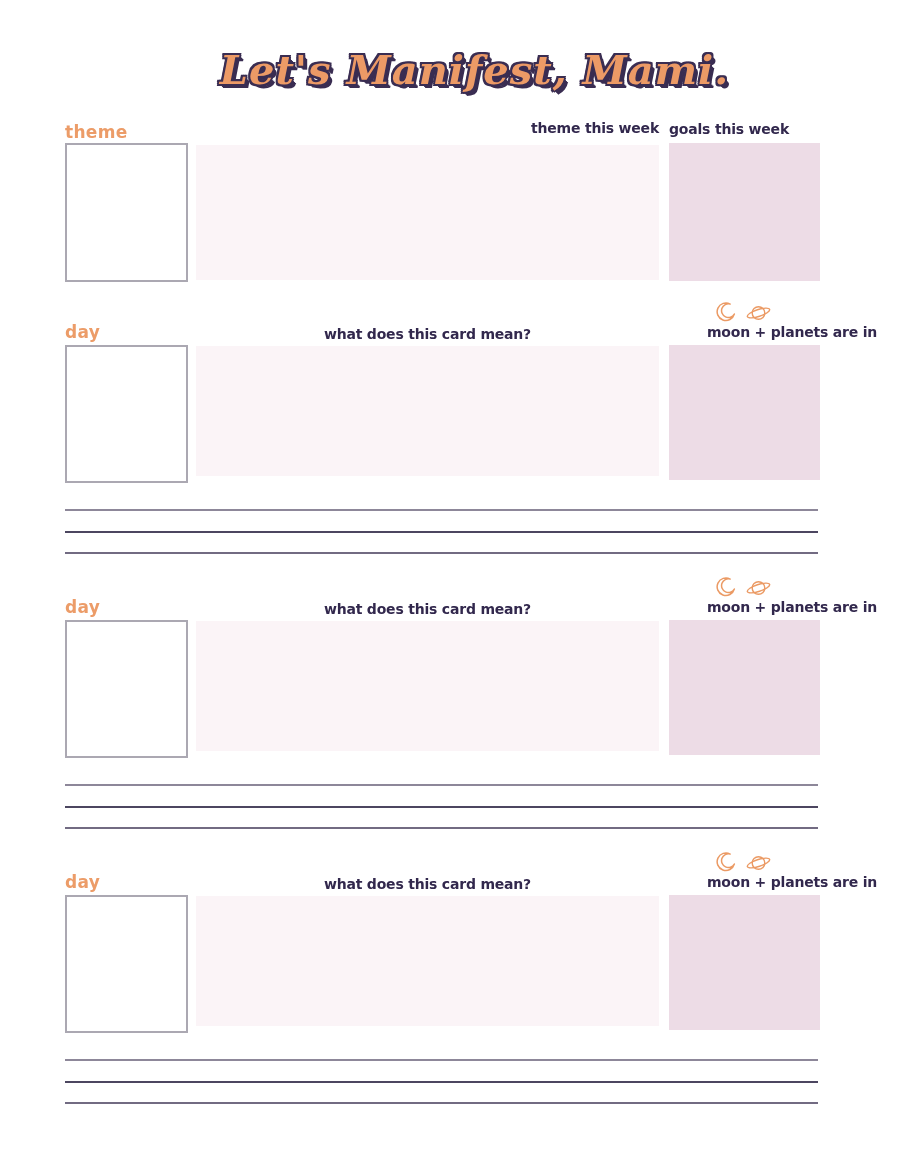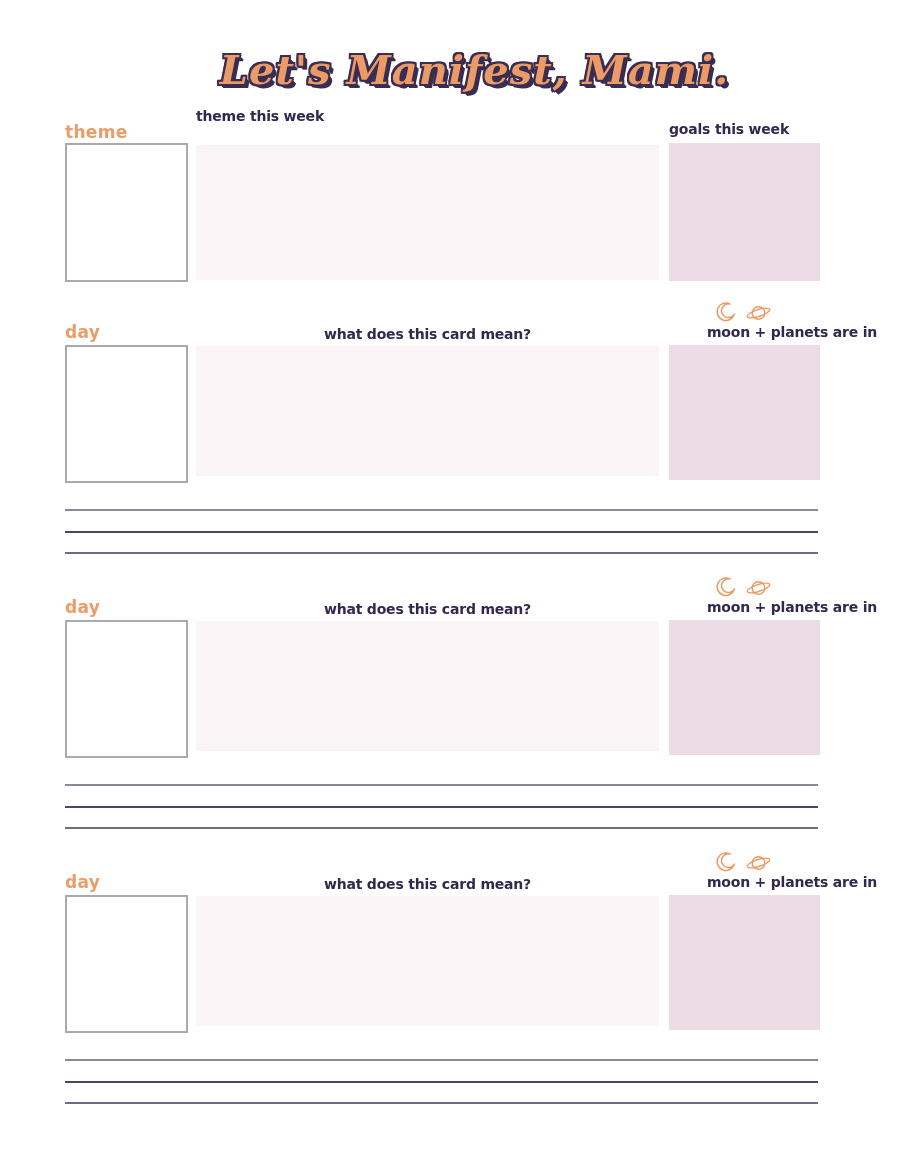--- a/index.html
+++ b/index.html
@@ -37,21 +37,21 @@
     box-sizing:border-box;background:#ffffff;border:2px solid #ABA8B2;
   }
   .light-pink-area{
     position:absolute;left:196px;width:463px;background:#FBF4F7;
   }
   .rose-area{
     position:absolute;left:669px;width:151px;background:#EDDCE6;
   }
   
   .week-label{top:122px;}
-  .theme-header{left:196px;width:463px;top:108px;text-align:left;}
+  .theme-header{left:196px;width:463px;top:120px;text-align:right;}
   .goals-header{left:669px;width:151px;top:121px;text-align:left;}
   .week-card{top:143px;}
   .week-theme-area{top:145px;height:135px;}
   .week-goals-area{top:143px;height:138px;}
   
   .day-section{position:absolute;left:0;width:904px;height:258px;}
   .ds-1{top:298px;}
   .ds-2{top:573px;}
   .ds-3{top:848px;}
   .planet-icons{

